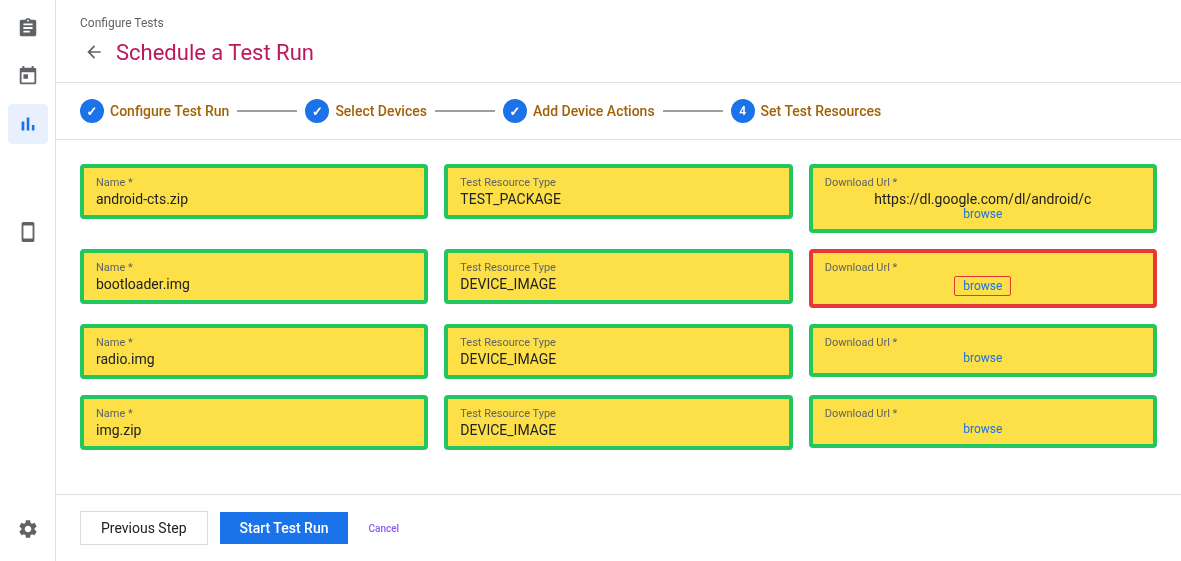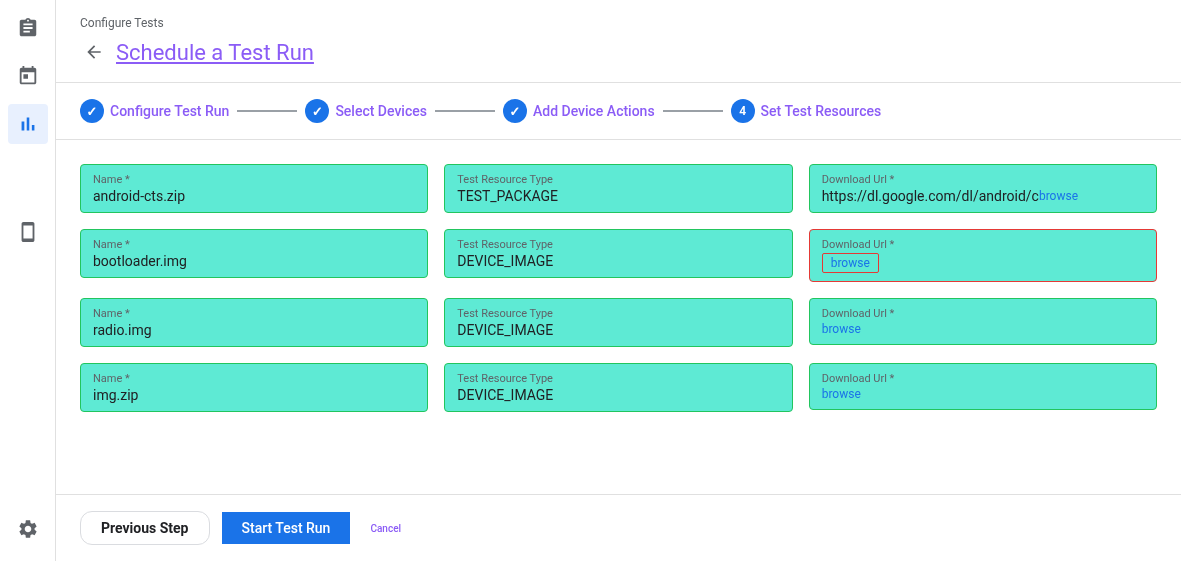--- a/index.html
+++ b/index.html
@@ -66,22 +66,21 @@
       cursor: pointer;
       color: #5f6368;
       padding: 4px;
       display: flex;
       align-items: center;
       border-radius: 50%;
     }
     .page-title {
       font-size: 22px;
       font-weight: 400;
-      color: #8b5cf6;
-      text-decoration: underline;
+      color: #be185d;
     }
 
     
     .stepper {
       display: flex;
       align-items: center;
       padding: 16px 24px;
       border-bottom: 1px solid #e0e0e0;
       background: #fff;
     }
@@ -102,21 +101,21 @@
       font-size: 12px;
       font-weight: 600;
       flex-shrink: 0;
     }
     .step-circle.check::after {
       content: '✓';
       font-size: 13px;
     }
     .step-label {
       font-size: 14px;
-      color: #8b5cf6;
+      color: #a16207;
       font-weight: 500;
     }
     .step-connector {
       width: 60px;
       height: 2px;
       background: #9aa0a6;
       margin: 0 8px;
     }
 
     
@@ -133,24 +132,24 @@
     .resource-row {
       display: grid;
       grid-template-columns: 1fr 1fr 1fr;
       gap: 16px;
       align-items: start;
     }
     .field-group {
       display: flex;
       flex-direction: column;
       position: relative;
-      border: 1px solid #22c55e;
+      border: 4px solid #22c55e;
       border-radius: 4px;
       padding: 8px 12px;
-      background: #5eead4;
+      background: #fde047;
     }
     .field-group.focused-browse {
       border-color: #e53935;
     }
     .field-label {
       font-size: 11px;
       color: #5f6368;
       margin-bottom: 2px;
     }
     .field-value {
@@ -160,20 +159,22 @@
     .field-url {
       font-size: 14px;
       color: #202124;
       overflow: hidden;
       text-overflow: ellipsis;
       white-space: nowrap;
     }
     .download-row {
       display: flex;
       align-items: center;
+      justify-content: space-between;
+      flex-direction: column;
     }
     .browse-link {
       font-size: 12px;
       color: #1a73e8;
       cursor: pointer;
       text-decoration: none;
       flex-shrink: 0;
     }
 
     
@@ -181,26 +182,26 @@
       padding: 16px 24px;
       border-top: 1px solid #e0e0e0;
       display: flex;
       align-items: center;
       gap: 12px;
       background: #fff;
     }
     .btn-outline {
       padding: 8px 20px;
       border: 1px solid #dadce0;
-      border-radius: 12px;
+      border-radius: 0;
       background: #fff;
       color: #202124;
       font-size: 14px;
       cursor: pointer;
-      font-weight: 700;
+      font-weight: 400;
     }
     .btn-primary {
       padding: 8px 20px;
       border: none;
       border-radius: 0;
       background: #1a73e8;
       color: #fff;
       font-size: 14px;
       cursor: pointer;
       font-weight: 500;

